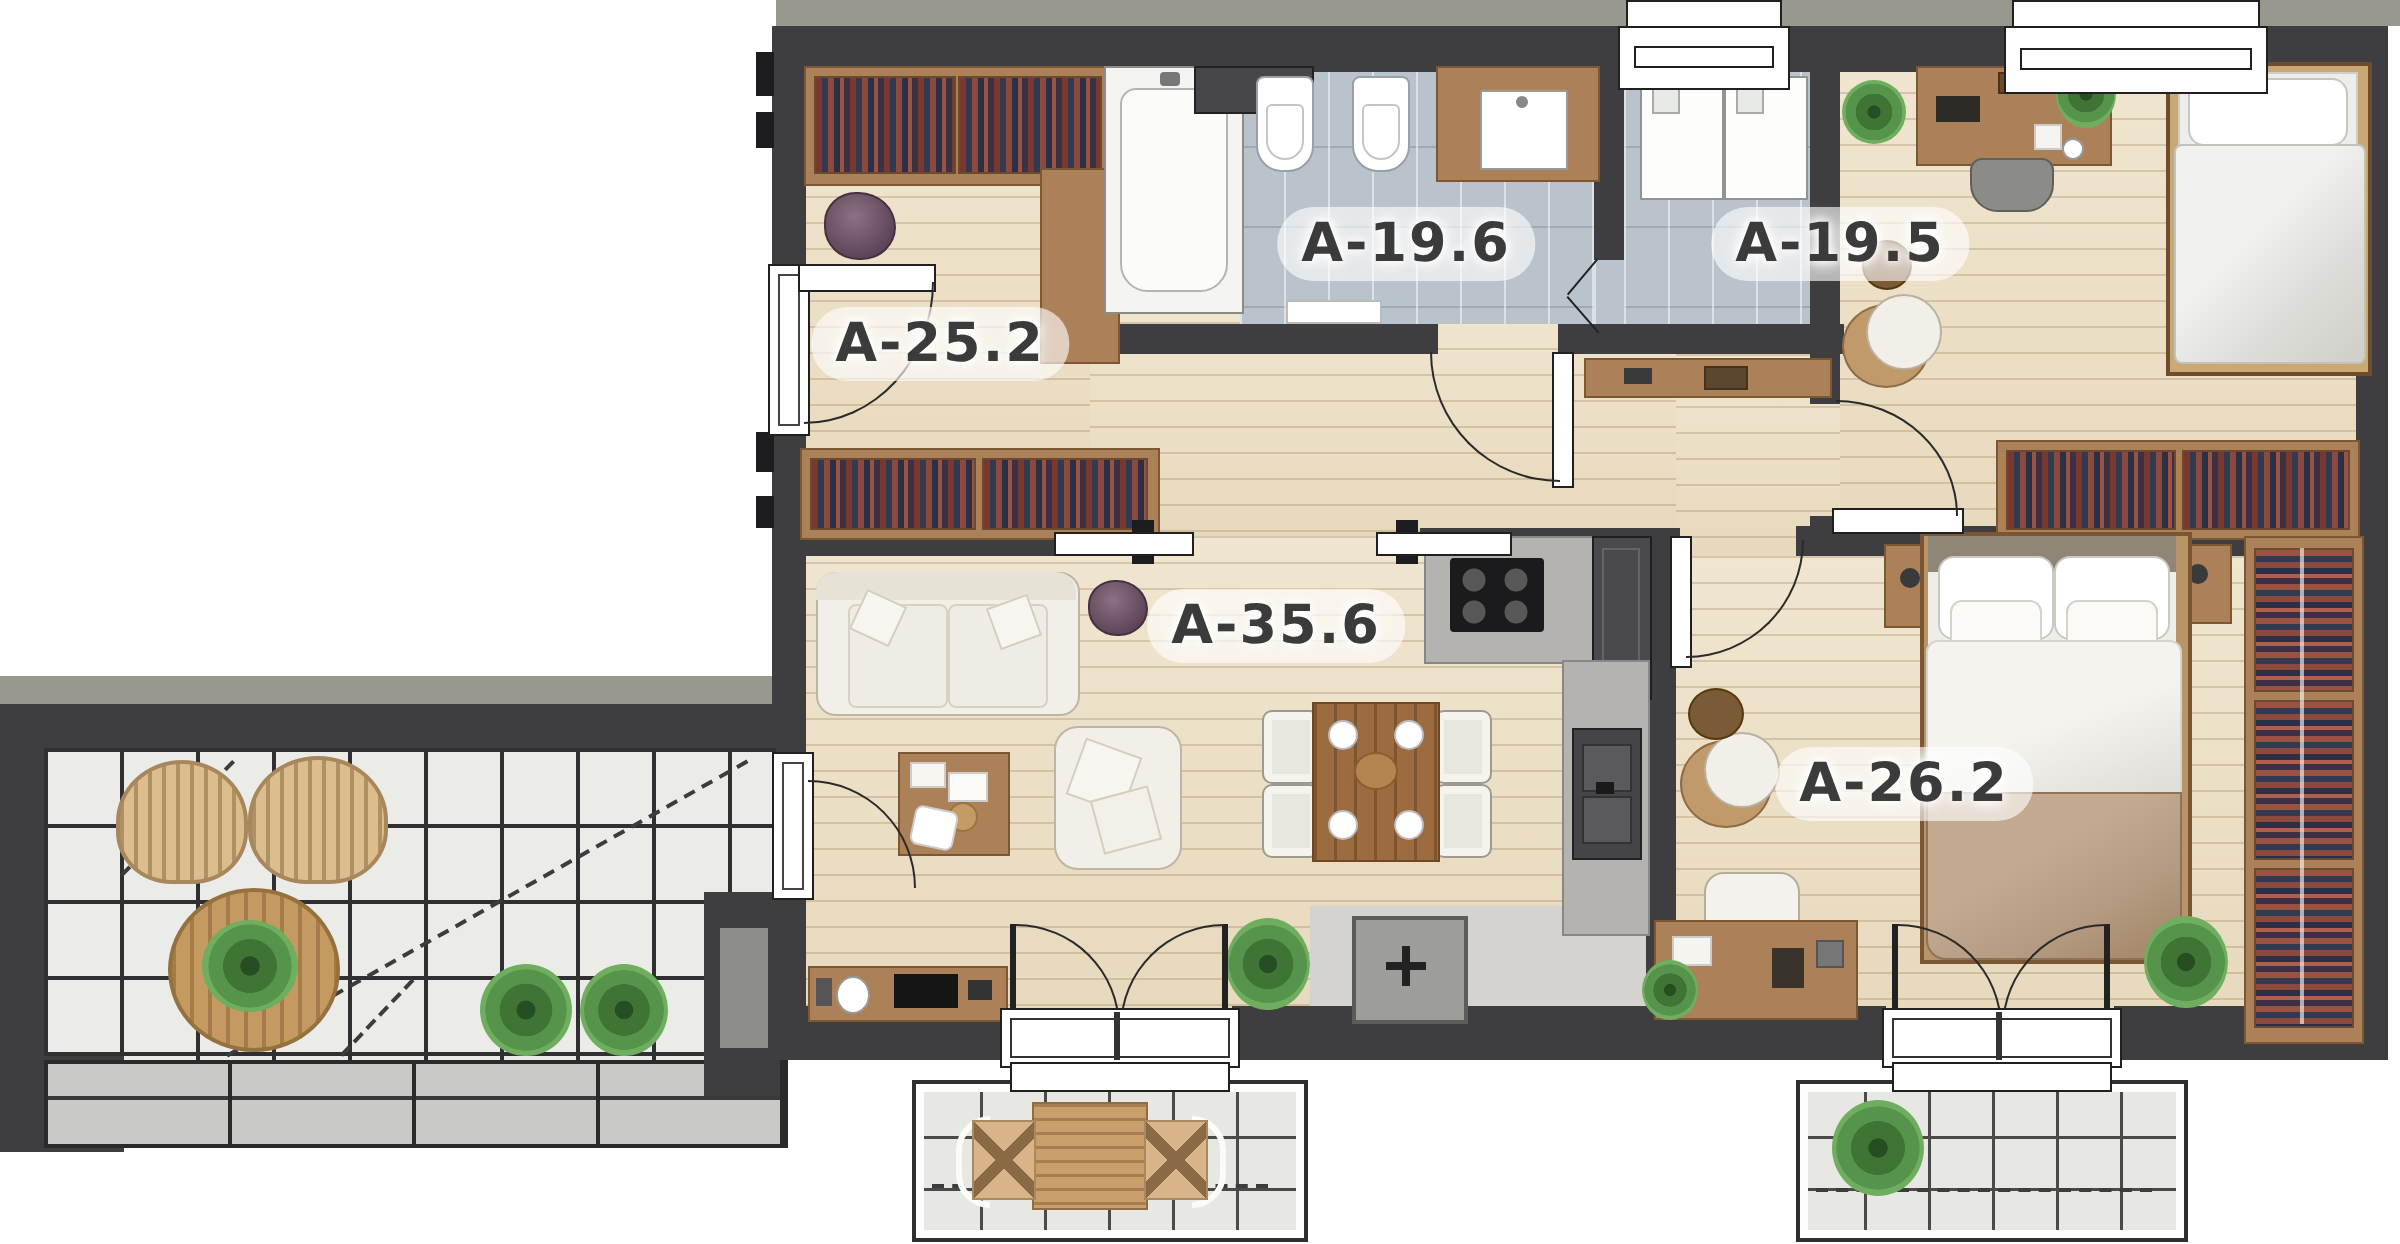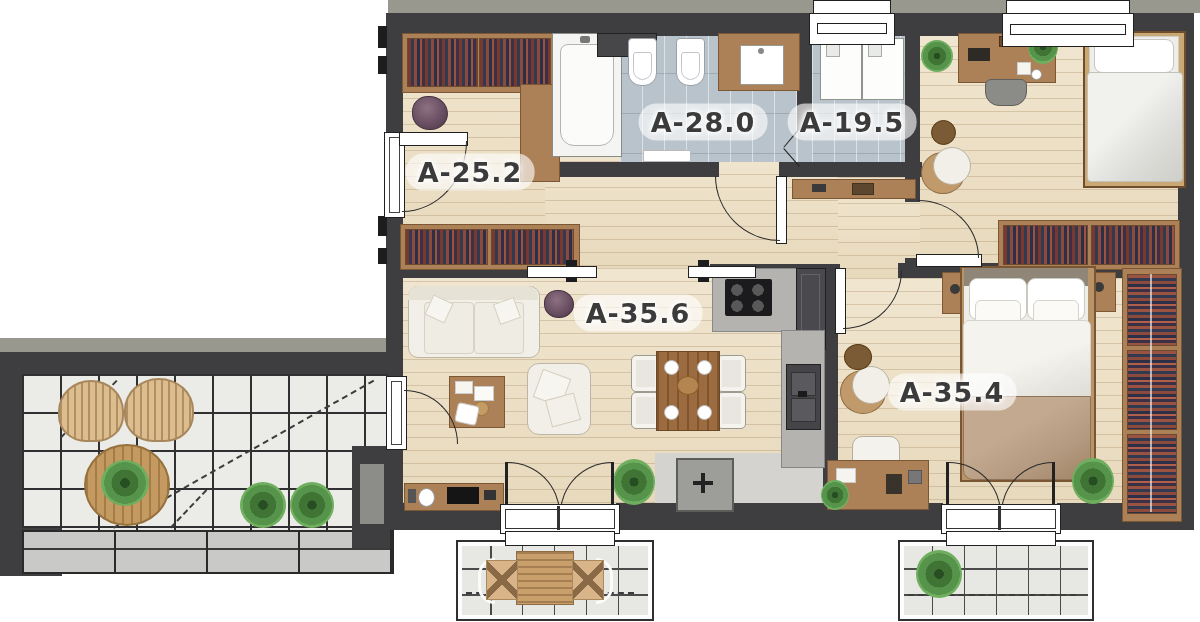--- a/index.html
+++ b/index.html
@@ -303,17 +303,17 @@
 
   <div class="abs frame" style="left:813px;top:0;width:76px;height:16px"></div>
   <div class="abs frame" style="left:809px;top:13px;width:84px;height:30px"></div>
   <div class="abs frame" style="left:817px;top:23px;width:68px;height:9px"></div>
   <div class="abs frame" style="left:1006px;top:0;width:122px;height:16px"></div>
   <div class="abs frame" style="left:1002px;top:13px;width:130px;height:32px"></div>
   <div class="abs frame" style="left:1010px;top:24px;width:114px;height:9px"></div>
 
   <div class="room-label" style="left:470px;top:172px">A-25.2</div>
   <div class="room-label" style="left:638px;top:313px">A-35.6</div>
-  <div class="room-label" style="left:952px;top:392px">A-35.4</div>
-  <div class="room-label" style="left:852px;top:122px">A-19.5</div>
-  <div class="room-label" style="left:703px;top:122px">A-28.0</div>
+  <div class="room-label" style="left:952px;top:392px">A-26.2</div>
+  <div class="room-label" style="left:920px;top:122px">A-19.5</div>
+  <div class="room-label" style="left:703px;top:122px">A-19.6</div>
 
 </div>
 
 </body></html>

